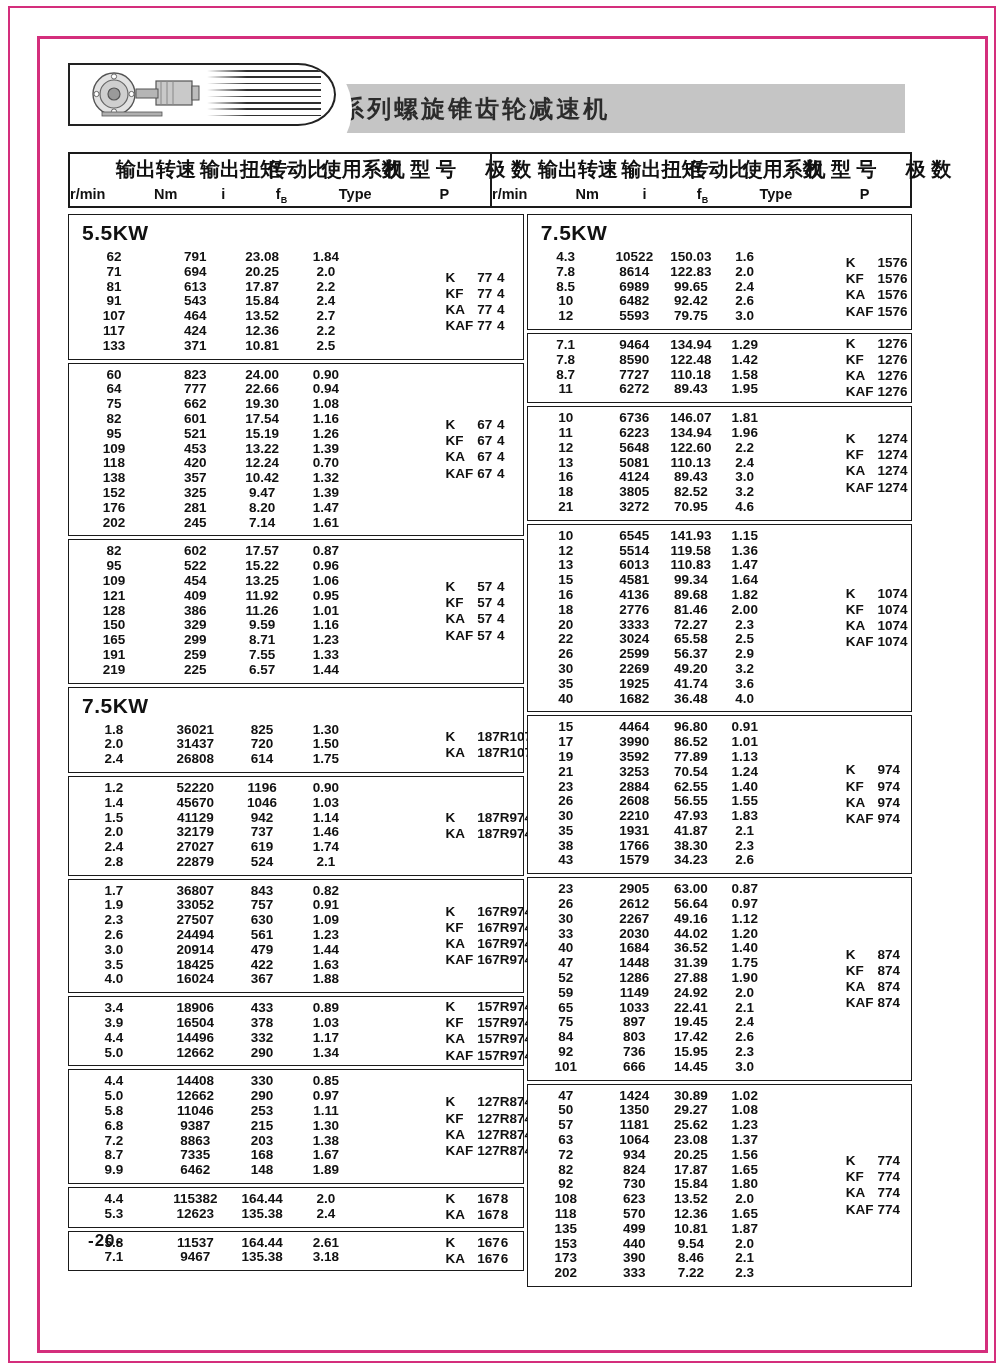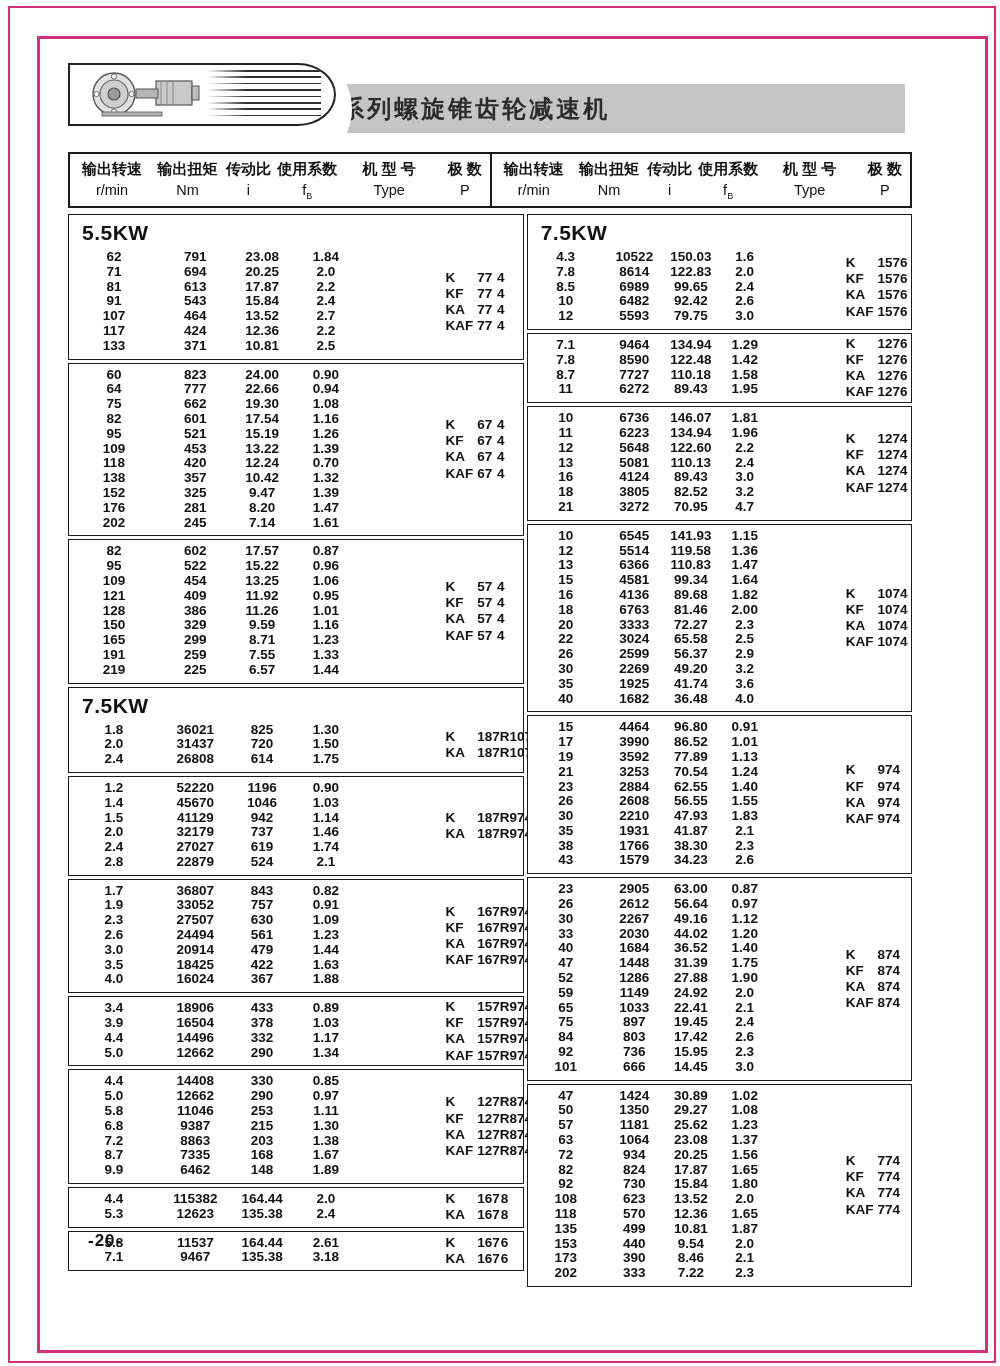--- a/index.html
+++ b/index.html
@@ -26,22 +26,22 @@
          background:#fff; border-radius:50%; }
   .title{ font-size:24px; font-weight:800; letter-spacing:3px; color:#2b2b2b; }
 
   
   .thead{ position:absolute; left:68px; top:152px; width:844px; height:56px;
          border:2px solid var(--line); box-sizing:border-box; display:flex; background:#fff; }
   .thead-half{ width:50%; height:100%; box-sizing:border-box; }
   .thead-half + .thead-half{ border-left:2px solid var(--line); }
   .hgrid{ display:grid; grid-template-columns:20% 16% 13% 15% 24% 12%; height:100%;
          align-content:center; row-gap:3px; }
-  .hcn{ font-size:15px; font-weight:800; text-align:center; white-space:nowrap; }
-  .hunit{ font-size:14.5px; font-weight:400; text-align:center; }
+  .hcn{ font-size:20px; font-weight:800; text-align:center; white-space:nowrap;padding-left:46px; }
+  .hunit{ font-size:14.5px; font-weight:700; text-align:left; }
   .hunit sub{ font-size:9px; }
 
   
   .cols{ position:absolute; left:68px; top:214px; width:844px; display:flex; }
   #col0{ width:499px; margin-right:3px; } #col1{ width:422px; }
   .block{ border:1.5px solid var(--line); background:#fff; margin-bottom:3px; box-sizing:border-box; }
   .sec{ font-size:21px; font-weight:800; padding:6px 0 1px 13px; letter-spacing:.5px; }
   .body{ display:flex; }
   .nums{ width:64%; display:grid; grid-template-columns:31% 25% 21% 23%;
          padding:4px 0 5px; align-content:start; }
@@ -713,21 +713,21 @@
               <div class="cell">4124</div>
               <div class="cell">89.43</div>
               <div class="cell">3.0</div>
               <div class="cell">18</div>
               <div class="cell">3805</div>
               <div class="cell">82.52</div>
               <div class="cell">3.2</div>
               <div class="cell">21</div>
               <div class="cell">3272</div>
               <div class="cell">70.95</div>
-              <div class="cell">4.7</div>
+              <div class="cell">4.6</div>
             </div>
             <div class="models">
               <div class="mline">
                 <span class="mprefix">K</span>
                 <span class="msize">127</span>
                 <span class="mpoles">4</span>
               </div>
               <div class="mline">
                 <span class="mprefix">KF</span>
                 <span class="msize">127</span>
@@ -751,33 +751,33 @@
             <div class="nums">
               <div class="cell">10</div>
               <div class="cell">6545</div>
               <div class="cell">141.93</div>
               <div class="cell">1.15</div>
               <div class="cell">12</div>
               <div class="cell">5514</div>
               <div class="cell">119.58</div>
               <div class="cell">1.36</div>
               <div class="cell">13</div>
-              <div class="cell">6366</div>
+              <div class="cell">6013</div>
               <div class="cell">110.83</div>
               <div class="cell">1.47</div>
               <div class="cell">15</div>
               <div class="cell">4581</div>
               <div class="cell">99.34</div>
               <div class="cell">1.64</div>
               <div class="cell">16</div>
               <div class="cell">4136</div>
               <div class="cell">89.68</div>
               <div class="cell">1.82</div>
               <div class="cell">18</div>
-              <div class="cell">6763</div>
+              <div class="cell">2776</div>
               <div class="cell">81.46</div>
               <div class="cell">2.00</div>
               <div class="cell">20</div>
               <div class="cell">3333</div>
               <div class="cell">72.27</div>
               <div class="cell">2.3</div>
               <div class="cell">22</div>
               <div class="cell">3024</div>
               <div class="cell">65.58</div>
               <div class="cell">2.5</div>

